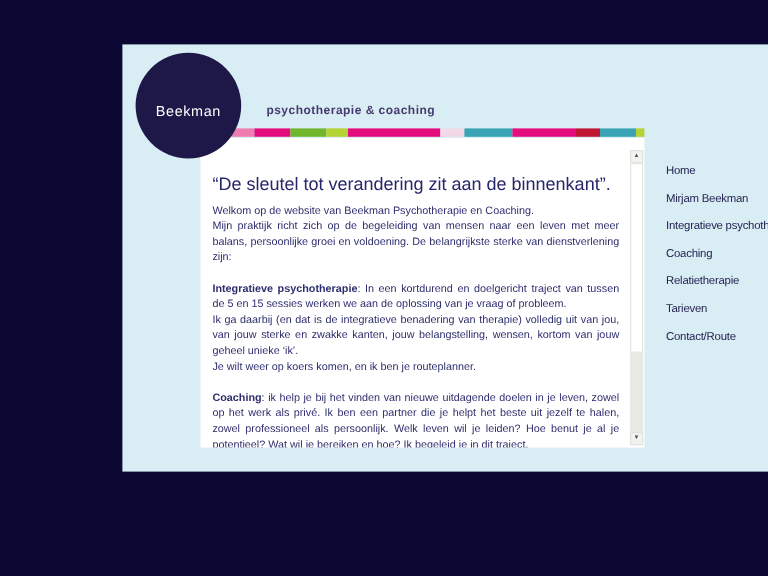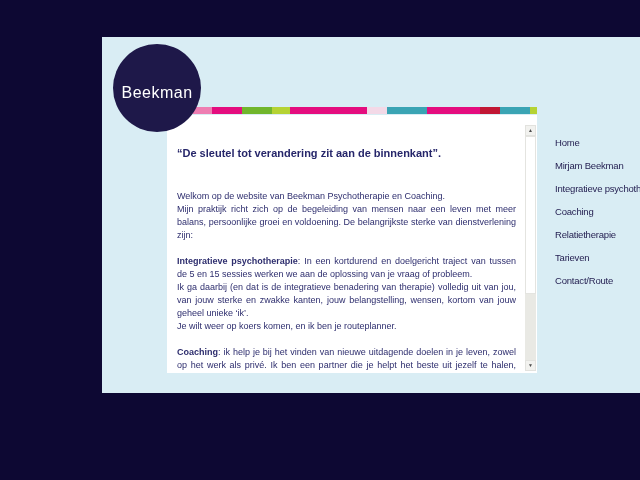--- a/index.html
+++ b/index.html
@@ -20,42 +20,42 @@
     display:flex; z-index:2;
   }
   .stripe > div { height:7px; }
   .logo-circle {
     position:absolute; left:11px; top:7px;
     width:88px; height:88px; border-radius:50%;
     background:#1e1849; z-index:3;
     display:flex; align-items:center; justify-content:center;
   }
   .logo-circle span {
-    color:#ffffff; font-size:16px; font-weight:500;
+    color:#ffffff; font-size:12px; font-weight:500;
     letter-spacing:0.5px; margin-top:10px;
   }
   .tagline {
     position:absolute; left:120px; top:50px;
     color:#463a6e; font-size:10px; font-weight:bold;
     letter-spacing:0.4px; z-index:2;
   }
   .content-box {
     position:absolute; left:65px; top:78px;
     width:370px; height:258px;
     background:#ffffff; z-index:1;
   }
   .content-inner {
     position:absolute; left:0; top:0; right:13px; bottom:0;
     padding:32px 8px 0 10px;
     color:#2e2e6e; font-size:9px; line-height:13px;
     overflow:hidden;
   }
   .content-inner h1 {
-    font-size:11px; font-weight:bold; color:#26266a;
-    margin-bottom:30px;
+    font-size:15px; font-weight:normal; color:#26266a;
+    margin-bottom:9px;
   }
   .content-inner p {
     text-align:justify; margin-bottom:13px;
   }
   .content-inner p .ptext { white-space:pre-line; }
   .content-inner p b { font-weight:bold; }
   .scrollbar {
     position:absolute; right:1px; top:10px; bottom:2px; width:11px;
     display:flex; flex-direction:column;
   }
@@ -98,20 +98,21 @@
       <div style="width: 53px; background: rgb(228, 13, 126);"></div>
       <div style="width: 20px; background: rgb(193, 23, 52);"></div>
       <div style="width: 30px; background: rgb(58, 164, 180);"></div>
       <div style="width: 7px; background: rgb(181, 211, 52);"></div>
     </div>
 
   <div class="logo-circle">
     <span>Beekman</span>
   </div>
 
+  <div class="tagline">psychotherapie &amp; coaching</div>
 
   <div class="content-box">
     <div class="content-inner" id="content">
         <h1>“De sleutel tot verandering zit aan de binnenkant”.</h1>
         <p><span class="ptext">Welkom op de website van Beekman Psychotherapie en Coaching.
 Mijn praktijk richt zich op de begeleiding van mensen naar een leven met meer balans, persoonlijke groei en voldoening. De belangrijkste sterke van dienstverlening zijn:</span></p>
         <p><b>Integratieve psychotherapie</b><span class="ptext">:  In een kortdurend en doelgericht traject van tussen de 5 en 15 sessies werken we aan de oplossing van je vraag of probleem.
 Ik ga daarbij (en dat is de integratieve benadering van therapie) volledig uit van jou, van jouw sterke en zwakke kanten, jouw belangstelling, wensen, kortom van jouw geheel unieke ‘ik’.
 Je wilt weer op koers komen, en ik ben je routeplanner.</span></p>
         <p><b>Coaching</b><span class="ptext">: ik help je bij het vinden van nieuwe uitdagende doelen in je leven, zowel op het werk als privé. Ik ben een partner die je helpt het beste uit jezelf te halen, zowel professioneel als persoonlijk. Welk leven wil je leiden?  Hoe benut je al je potentieel? Wat wil je bereiken en hoe? Ik begeleid je in dit traject.</span></p>

